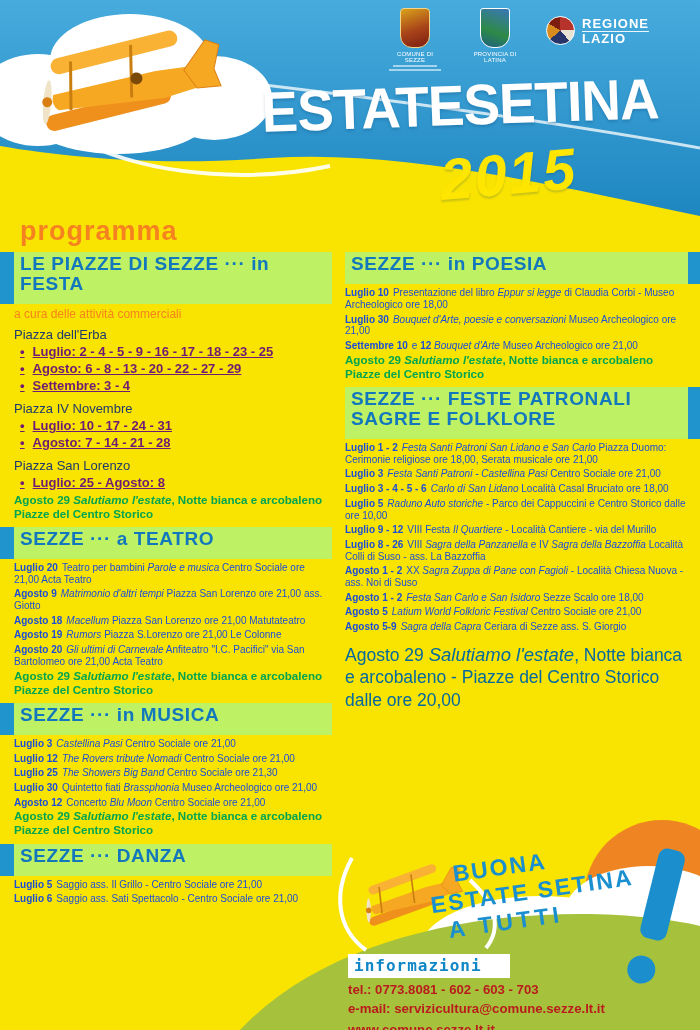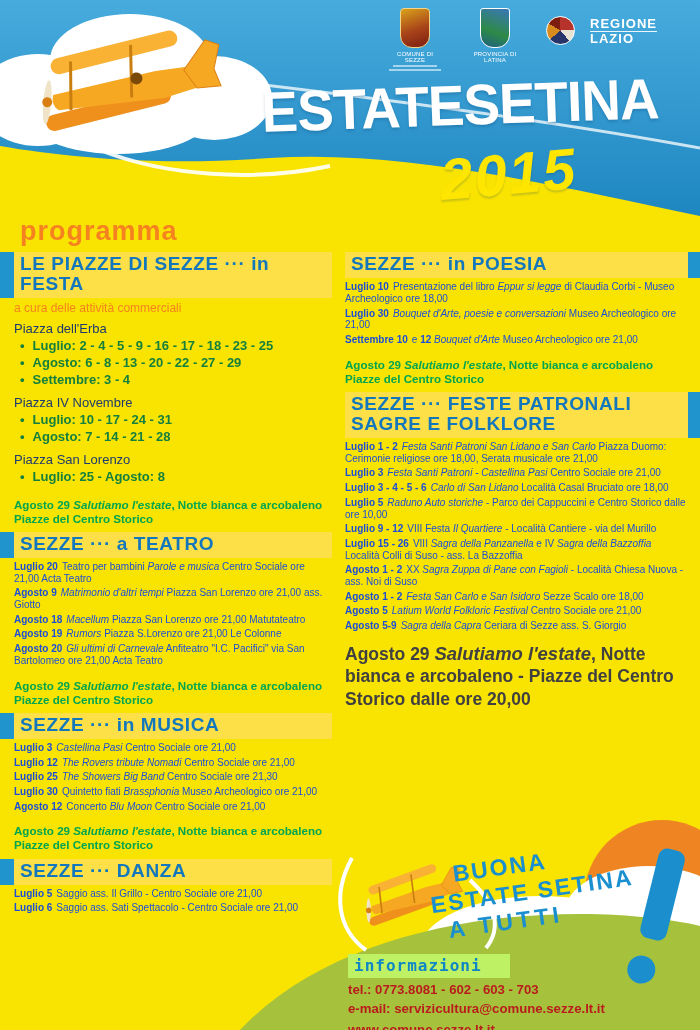--- a/index.html
+++ b/index.html
@@ -9,62 +9,62 @@
   
   .logos{position:absolute;left:386px;top:8px;z-index:2;display:flex;gap:22px;align-items:flex-start;}
   .logo{display:flex;flex-direction:column;align-items:center;width:58px;}
   .crest{width:28px;height:38px;border:1px solid #f3d58a;border-radius:4px 4px 12px 12px;
          background:linear-gradient(160deg,#d9a21b 0%,#a8431a 55%,#7c1d10 100%);}
   .crest.prov{border-radius:3px 3px 13px 13px;border:1px solid #fff;
          background:linear-gradient(200deg,#3a77b8 0%,#2d8a46 60%,#1f5f86 100%);}
   .logo-caption{color:#fff;font-size:6px;margin-top:3px;text-align:center;letter-spacing:.2px;}
   .logo-sub{width:44px;height:2px;background:rgba(255,255,255,.55);margin-top:2px;}
   .logo-sub+.logo-sub{width:52px;}
-  .regione{display:flex;align-items:center;gap:15px;margin-top:8px;}
+  .regione{display:flex;align-items:center;gap:7px;margin-top:8px;}
   .regione-emblem{width:27px;height:27px;border-radius:50%;border:1px solid #fff;
        background:conic-gradient(#b5332a 0 90deg,#e7e2d2 90deg 140deg,#27356b 140deg 230deg,#d98b1e 230deg 300deg,#7c1d10 300deg 360deg);}
   .regione-text{color:#fff;font-weight:bold;font-size:13px;line-height:13px;letter-spacing:1px;}
   .regione-text .rl1{border-bottom:1px solid rgba(255,255,255,.9);display:inline-block;padding-bottom:1px;}
   .title{position:absolute;left:222px;top:72px;width:476px;z-index:2;color:#fff;font-weight:bold;
          font-size:57px;letter-spacing:-1px;text-align:center;transform:rotate(-2deg) scaleX(.96);
          text-shadow:0 2px 3px rgba(0,60,110,.25);}
   .year{position:absolute;left:440px;top:140px;z-index:2;color:#ffe600;font-weight:bold;font-style:italic;
         font-size:58px;letter-spacing:2px;transform:rotate(-5deg);text-shadow:0 2px 2px rgba(0,60,110,.2);}
   .programma{position:absolute;left:20px;top:216px;z-index:2;color:#f5821f;font-weight:bold;
              font-size:27px;letter-spacing:1px;}
   
   .col{position:absolute;top:252px;z-index:2;}
   .col-left{left:14px;width:318px;}
   .col-right{left:345px;width:343px;}
   .sec{margin-bottom:6px;}
-  .sec-head{position:relative;background:#fde047;color:#1377bd;font-weight:bold;font-size:19px;
-            line-height:1.06;letter-spacing:.6px;padding:2px 6px 4px;}
+  .sec-head{position:relative;background:#bef264;color:#1377bd;font-weight:bold;font-size:19px;
+            line-height:1.06;letter-spacing:.6px;padding:2px 6px 10px;}
   .col-left .sec-head::before{content:"";position:absolute;left:-14px;top:0;bottom:0;width:14px;background:#2095cd;}
   .col-right .sec-head::after{content:"";position:absolute;right:-12px;top:0;bottom:0;width:12px;background:#2095cd;}
   .sec-sub{color:#f5821f;font-size:12px;margin:3px 0 0;}
   .venue{color:#1f3a6e;font-size:13px;margin:6px 0 0;}
   .datelist{list-style:none;margin:2px 0 0;padding:0 0 0 4px;}
-  .datelist li{color:#15803d;font-weight:bold;font-size:13px;line-height:1.3;}
+  .datelist li{color:#701a75;font-weight:bold;font-size:13px;line-height:1.3;text-decoration:underline;}
   .datelist li::before{content:"•";margin:0 8px 0 2px;}
   .event{color:#1d4ed8;font-size:10px;line-height:1.17;margin:3px 0 0;}
   .event .lbl{font-weight:bold;margin-right:4px;}
   .p-i{font-style:italic;}
   .p-b{font-weight:bold;}
   .p-bi{font-weight:bold;font-style:italic;}
-  .note{color:#00a551;font-weight:bold;font-size:11.6px;line-height:1.22;margin:12px 0 0;}
+  .note{color:#00a551;font-weight:bold;font-size:11.6px;line-height:1.22;margin:1px 0 0;}
   .note .note2{display:block;}
-  .finale{color:#404040;font-weight:bold;font-size:17.5px;line-height:1.28;margin:10px 0 0;}
+  .finale{color:#0369a1;font-weight:normal;font-size:17.5px;line-height:1.28;margin:10px 0 0;}
   .finale .p-i{font-size:18.5px;}
   
   .closing{position:absolute;left:430px;top:850px;z-index:3;color:#1a8fd0;font-weight:bold;
            font-size:23px;letter-spacing:2px;line-height:1.2;transform:rotate(-8deg);white-space:nowrap;}
   .closing .l1{margin-left:26px;}
   .closing .l3{margin-left:14px;letter-spacing:4px;}
   .info{position:absolute;left:348px;top:954px;z-index:3;width:330px;}
-  .info-band{display:inline-block;background:#bef264;color:#0f86c6;font-family:"DejaVu Sans Mono",monospace;
+  .info-band{display:inline-block;background:#ffffff;color:#0f86c6;font-family:"DejaVu Sans Mono",monospace;
              font-weight:bold;font-size:16px;letter-spacing:1px;padding:2px 28px 3px 6px;}
   .info-line{color:#b91c1c;font-weight:bold;font-size:13.2px;margin-top:4px;}
   .info-line.web{margin-top:6px;}
 </style>
 </head>
 <body>
 
 <div class="poster">
 
   <svg class="art" width="700" height="1030" viewBox="0 0 700 1030">
@@ -209,21 +209,21 @@
     <div class="sec">
       <div class="sec-head">
         <span style="display:block">SEZZE ··· FESTE PATRONALI</span>
         <span style="display:block">SAGRE E FOLKLORE</span>
       </div>
       <p class="event"><span class="lbl">Luglio 1 - 2</span><span><span class="p-i">Festa Santi Patroni San Lidano e San Carlo</span><span class="p-n"> Piazza Duomo: Cerimonie religiose ore 18,00, Serata musicale ore 21,00</span></span></p>
       <p class="event"><span class="lbl">Luglio 3</span><span><span class="p-i">Festa Santi Patroni - Castellina Pasi</span><span class="p-n"> Centro Sociale ore 21,00</span></span></p>
       <p class="event"><span class="lbl">Luglio 3 - 4 - 5 - 6</span><span><span class="p-i">Carlo di San Lidano</span><span class="p-n"> Località Casal Bruciato ore 18,00</span></span></p>
       <p class="event"><span class="lbl">Luglio 5</span><span><span class="p-i">Raduno Auto storiche</span><span class="p-n"> - Parco dei Cappuccini e Centro Storico dalle ore 10,00</span></span></p>
       <p class="event"><span class="lbl">Luglio 9 - 12</span><span><span class="p-n">VIII Festa </span><span class="p-i">Il Quartiere</span><span class="p-n"> - Località Cantiere - via del Murillo</span></span></p>
-      <p class="event"><span class="lbl">Luglio 15 - 26</span><span><span class="p-n">VIII </span><span class="p-i">Sagra della Panzanella</span><span class="p-n"> e IV </span><span class="p-i">Sagra della Bazzoffia</span><span class="p-n"> Località Colli di Suso - ass. La Bazzoffia</span></span></p>
+      <p class="event"><span class="lbl">Luglio 8 - 26</span><span><span class="p-n">VIII </span><span class="p-i">Sagra della Panzanella</span><span class="p-n"> e IV </span><span class="p-i">Sagra della Bazzoffia</span><span class="p-n"> Località Colli di Suso - ass. La Bazzoffia</span></span></p>
       <p class="event"><span class="lbl">Agosto 1 - 2</span><span><span class="p-n">XX </span><span class="p-i">Sagra Zuppa di Pane con Fagioli</span><span class="p-n"> - Località Chiesa Nuova - ass. Noi di Suso</span></span></p>
       <p class="event"><span class="lbl">Agosto 1 - 2</span><span><span class="p-i">Festa San Carlo e San Isidoro</span><span class="p-n"> Sezze Scalo ore 18,00</span></span></p>
       <p class="event"><span class="lbl">Agosto 5</span><span><span class="p-i">Latium World Folkloric Festival</span><span class="p-n"> Centro Sociale ore 21,00</span></span></p>
       <p class="event"><span class="lbl">Agosto 5-9</span><span><span class="p-i">Sagra della Capra</span><span class="p-n"> Ceriara di Sezze ass. S. Giorgio</span></span></p>
     </div>
 
     <p class="finale"><span class="p-n">Agosto 29 </span><span class="p-i">Salutiamo l'estate</span><span class="p-n">, Notte bianca e arcobaleno - Piazze del Centro Storico dalle ore 20,00</span></p>
   </div>
 
   <div class="closing">

